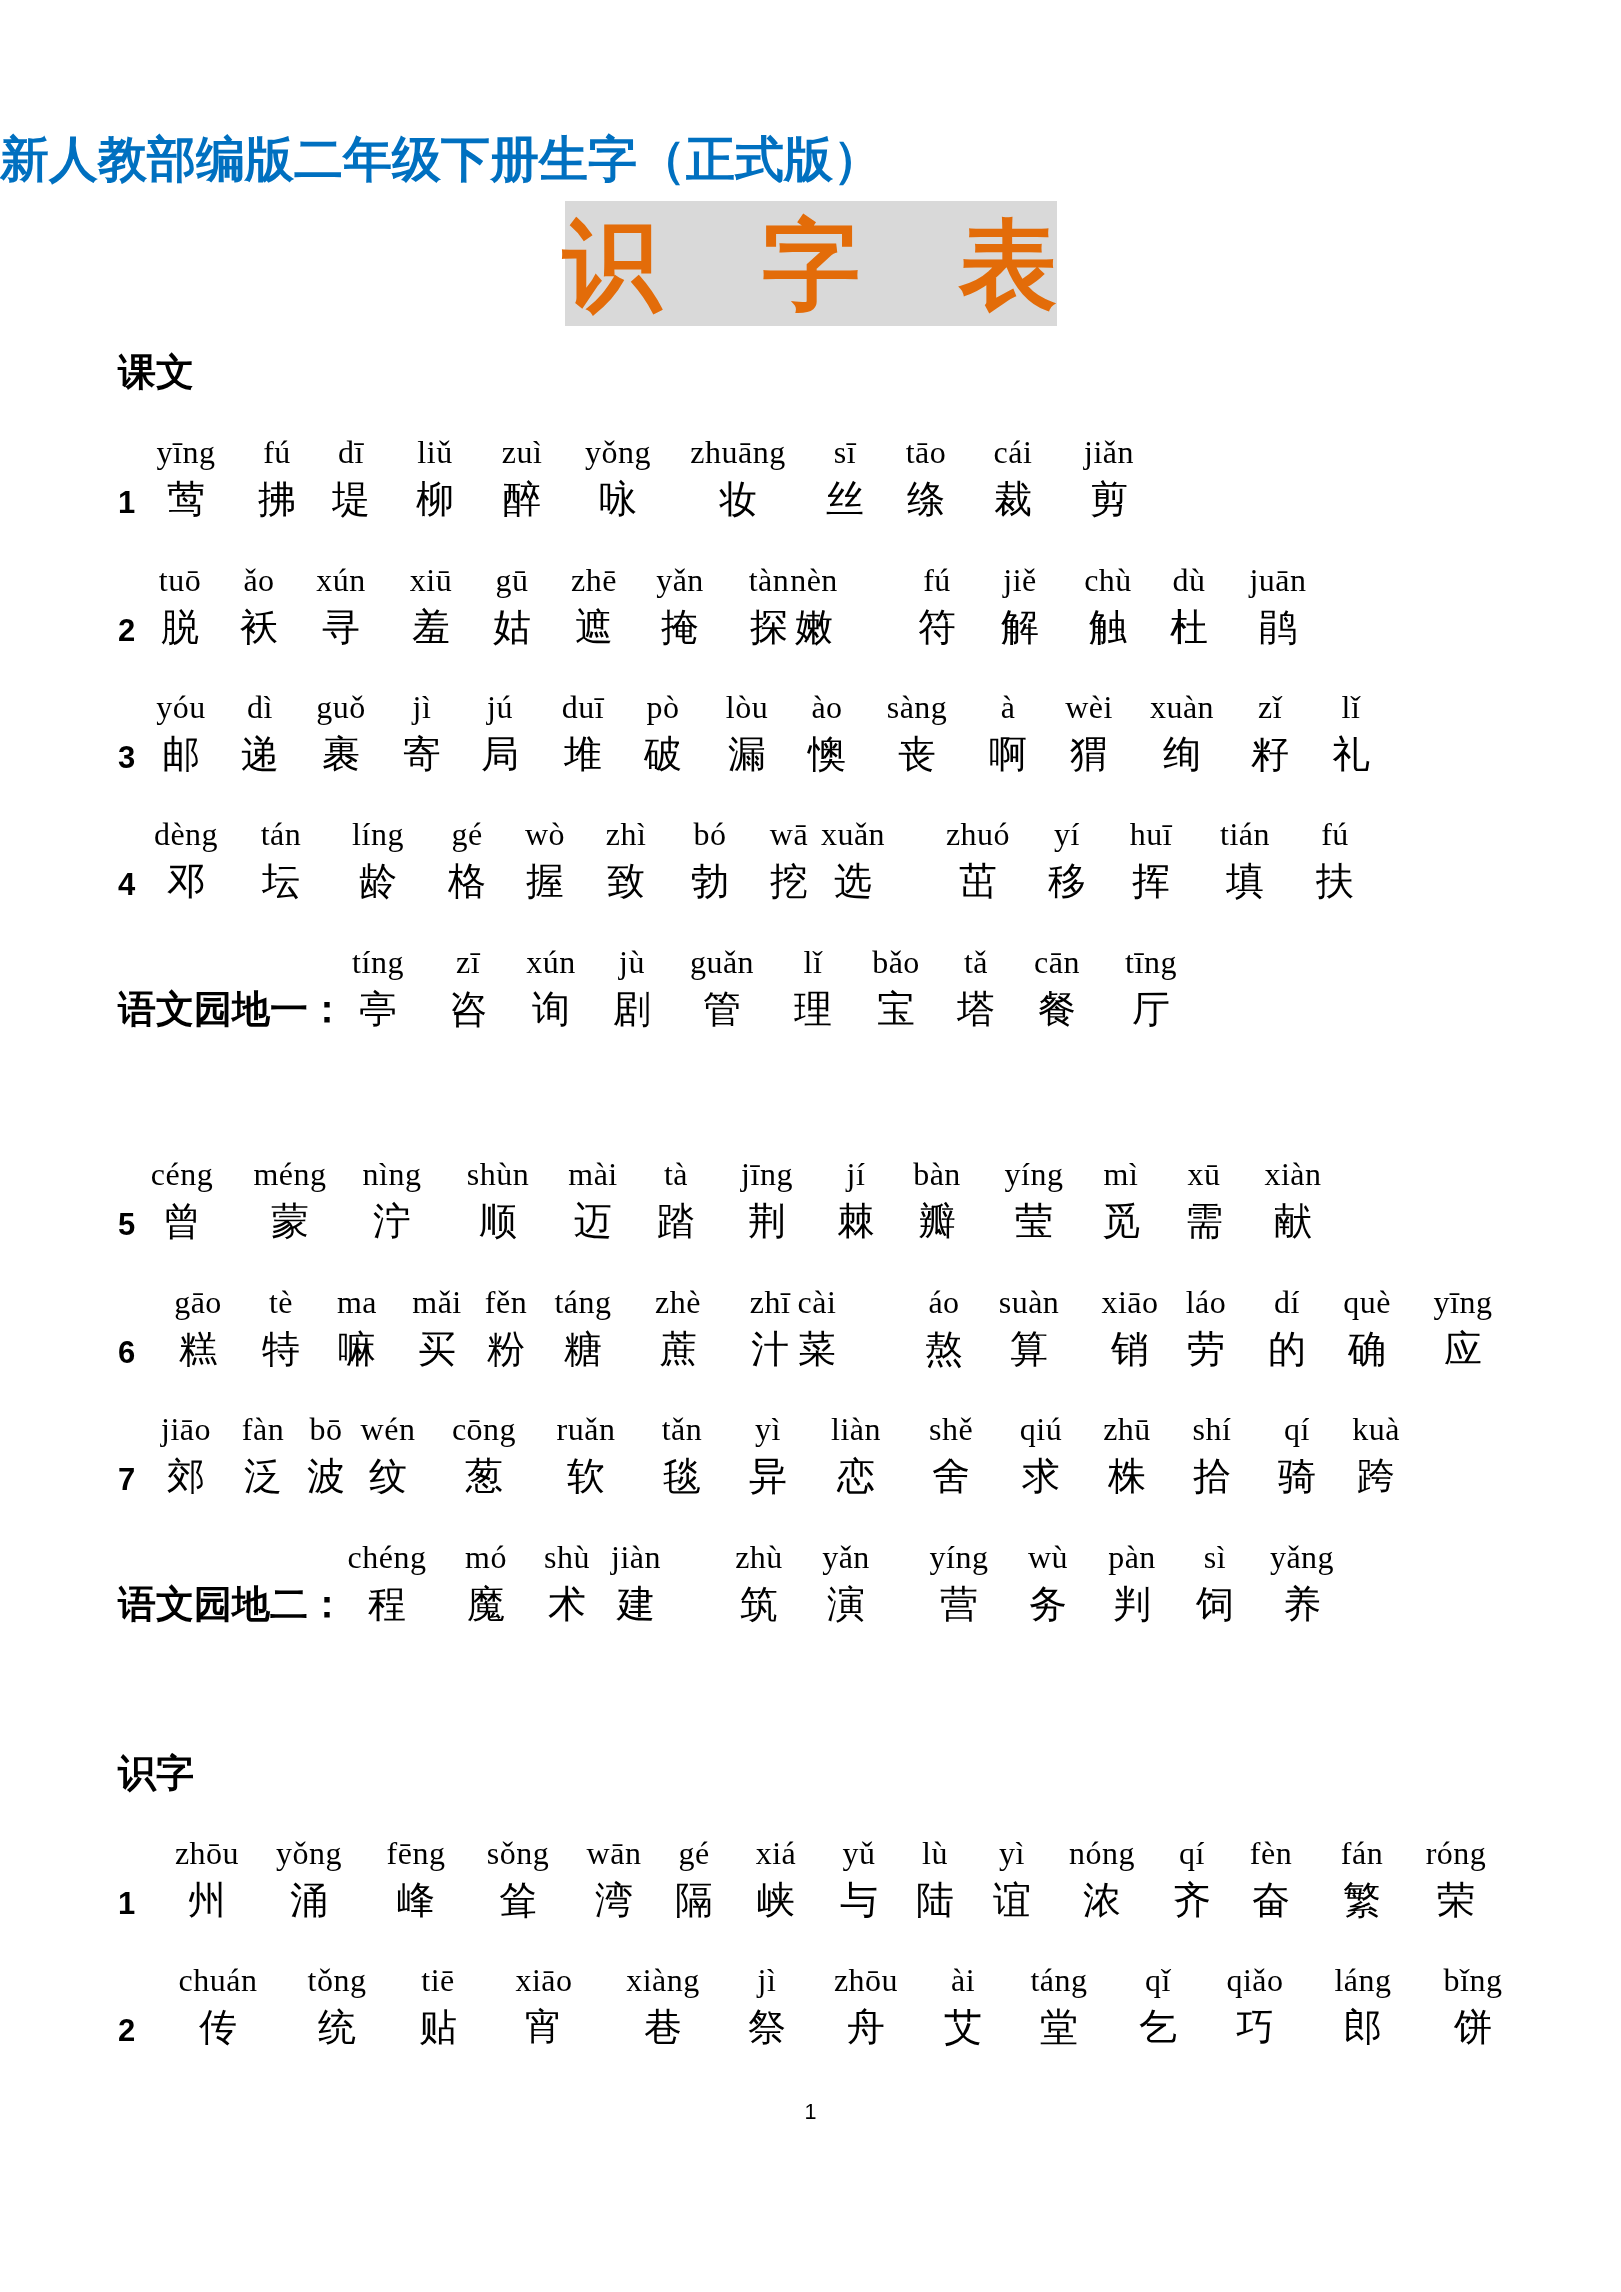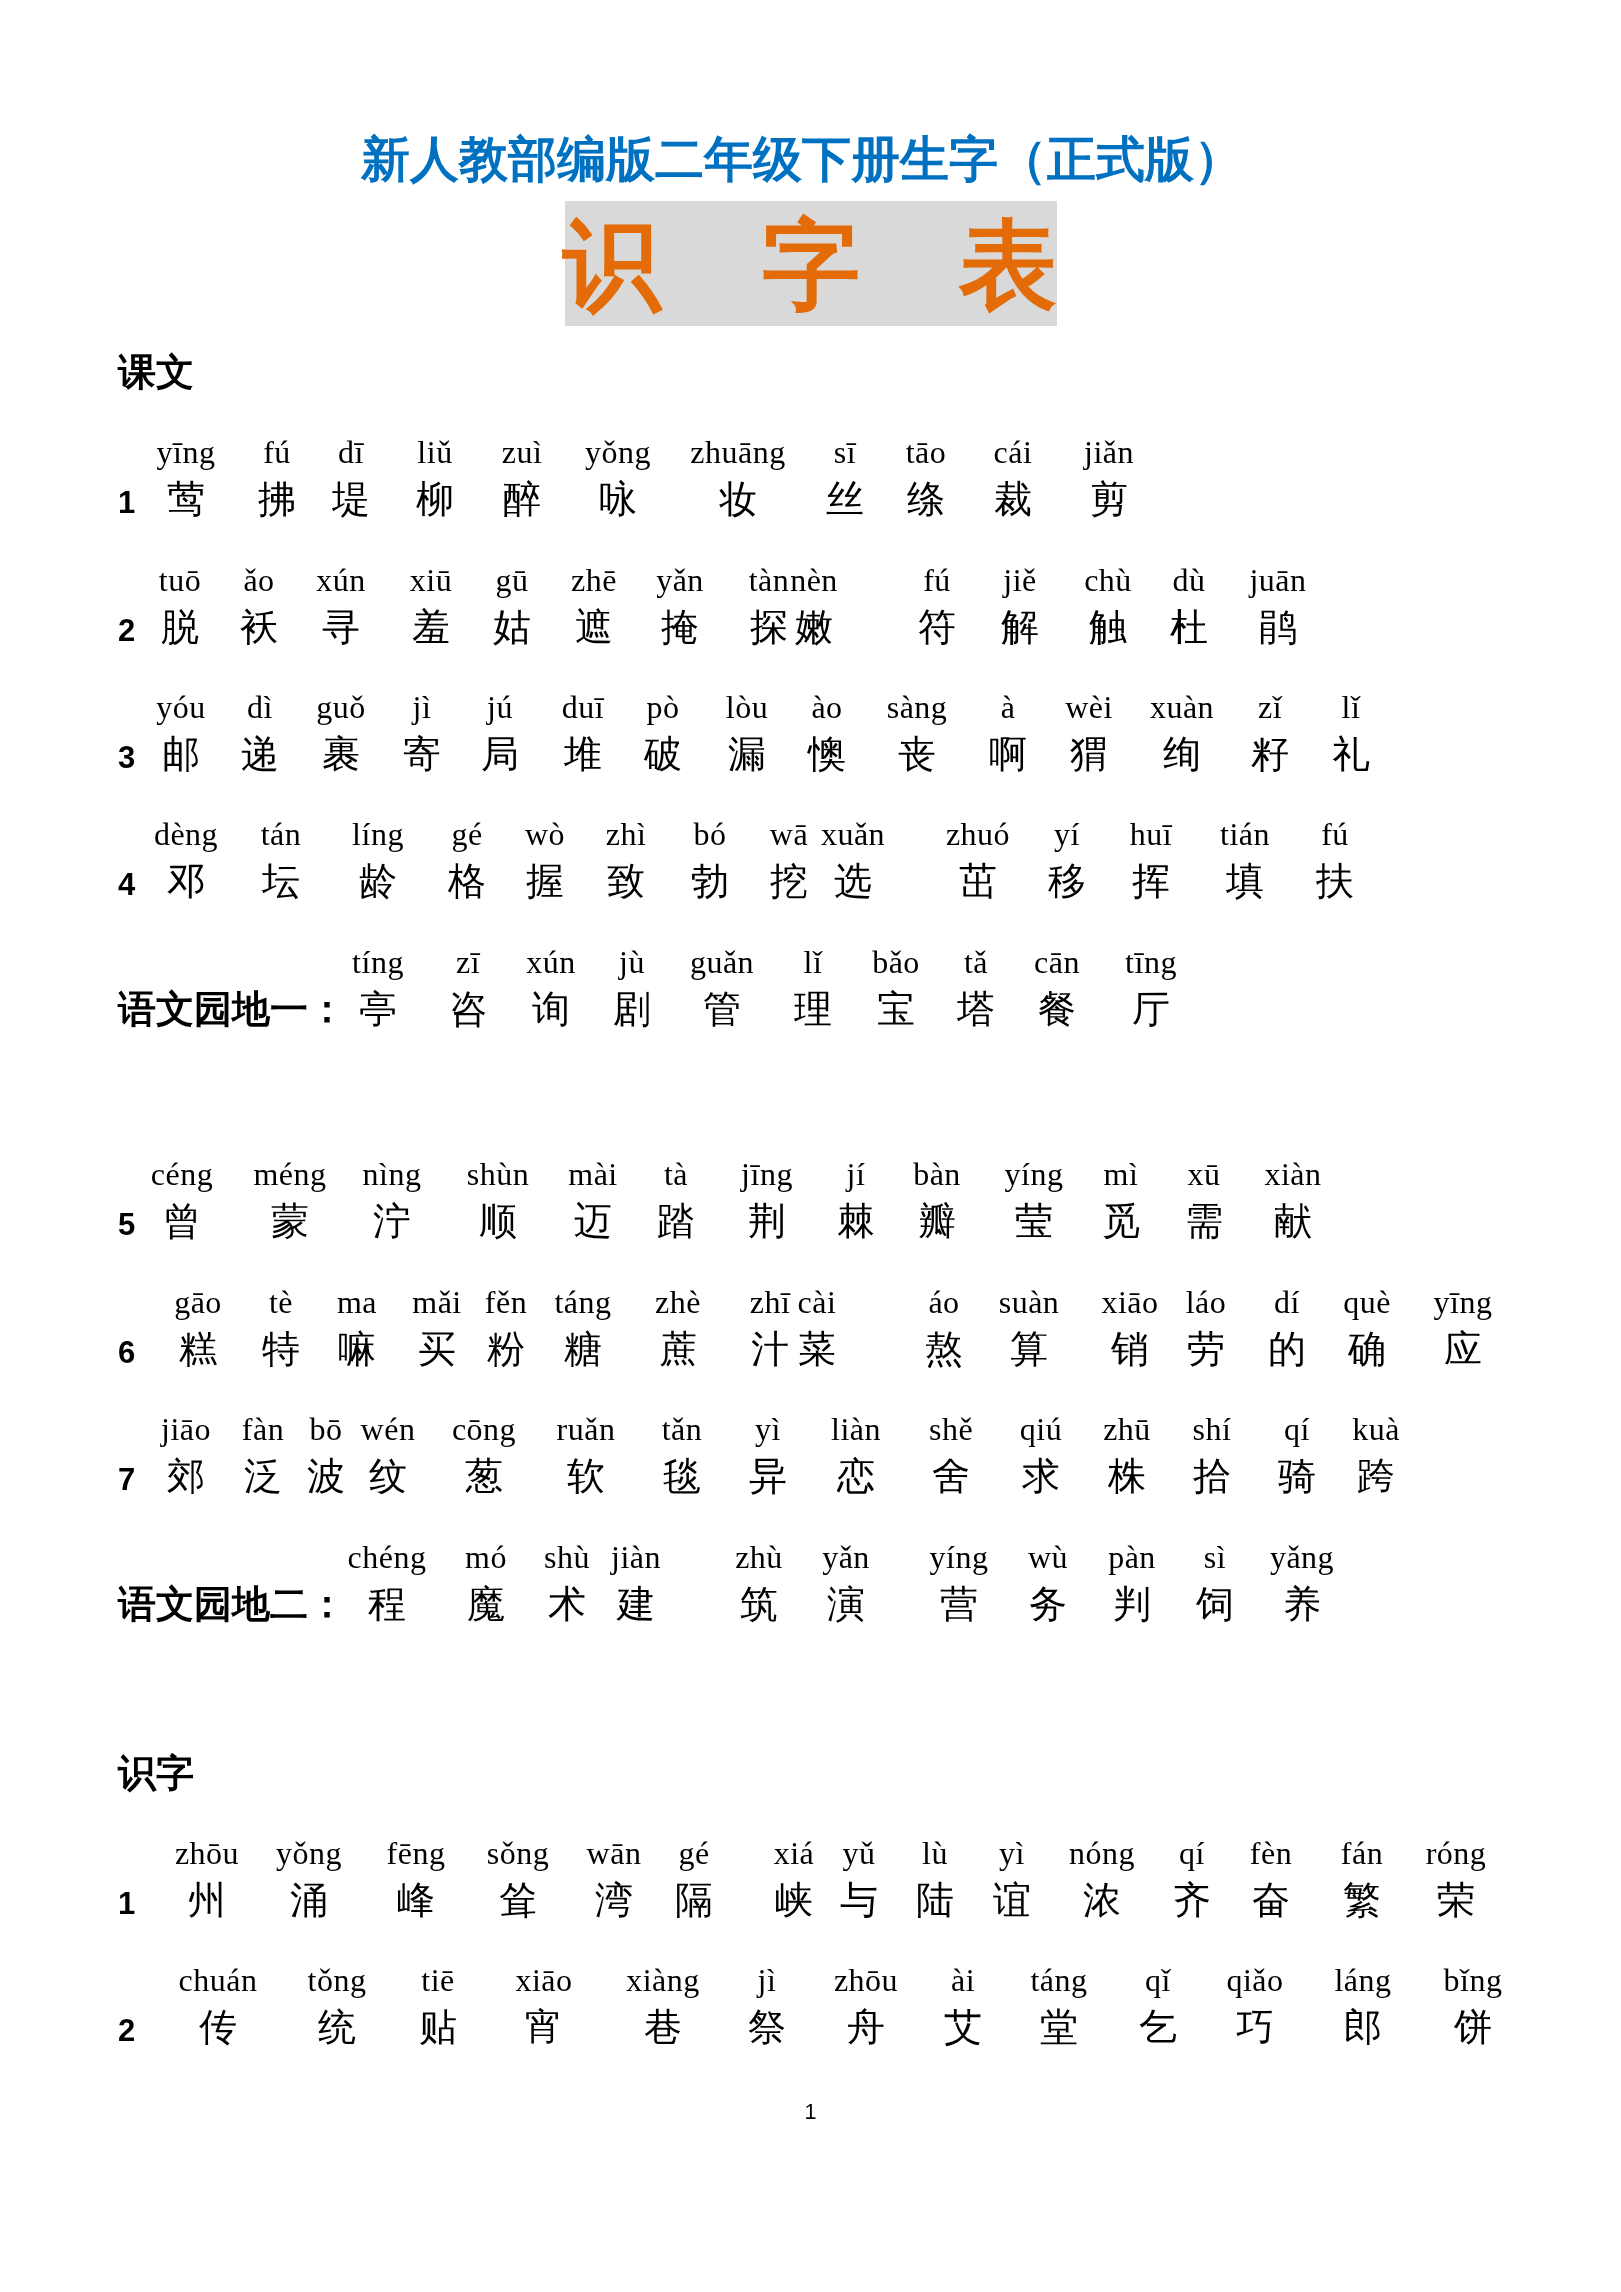--- a/index.html
+++ b/index.html
@@ -1,17 +1,17 @@
 <!DOCTYPE html>
 <html><head>
 <meta charset="utf-8">
 <style>
   html, body { margin: 0; padding: 0; background: #ffffff; }
   .page { position: relative; width: 1621px; height: 2293px; background: #ffffff; overflow: hidden; color: #000000; }
-  .title { position: absolute; left: 0; top: 133px; width: 1604px; text-align: center; white-space: nowrap;
+  .title { position: absolute; left: 0; top: 133px; width: 1604px; text-align: left; white-space: nowrap;
            font: bold 49px/53px "DejaVu Serif", serif; color: #0070C0; }
   .banner { position: absolute; left: 565px; top: 201px; width: 492px; height: 125px; background: #D9D9D9; }
   .banner span { position: absolute; top: 14.7px; width: 98px; text-align: center;
                  font: bold 98px/98px "DejaVu Serif", serif; color: #E36C09; }
   .heading { position: absolute; left: 118px; font: bold 38px/38px "DejaVu Serif", serif; white-space: nowrap; }
   .row { position: absolute; left: 0; width: 1621px; height: 88px; }
   .num { position: absolute; left: 118px; top: 51px; font: bold 31px/31px "Liberation Sans", sans-serif; }
   .lbl { position: absolute; left: 118px; top: 44px; font: bold 38px/38px "DejaVu Serif", serif; white-space: nowrap; }
   .it { position: absolute; top: 0; width: 118px; height: 88px; }
   .py { position: absolute; top: 0; left: 0; width: 118px; text-align: center; white-space: nowrap;
@@ -569,21 +569,21 @@
         <span class="hz">耸</span>
       </div>
     <div class="it" style="left:555px">
         <span class="py">wān</span>
         <span class="hz">湾</span>
       </div>
     <div class="it" style="left:635px">
         <span class="py">gé</span>
         <span class="hz">隔</span>
       </div>
-    <div class="it" style="left:735px">
+    <div class="it" style="left:717px">
         <span class="py">xiá</span>
         <span class="hz">峡</span>
       </div>
     <div class="it" style="left:800px">
         <span class="py">yǔ</span>
         <span class="hz">与</span>
       </div>
     <div class="it" style="left:876px">
         <span class="py">lù</span>
         <span class="hz">陆</span>

